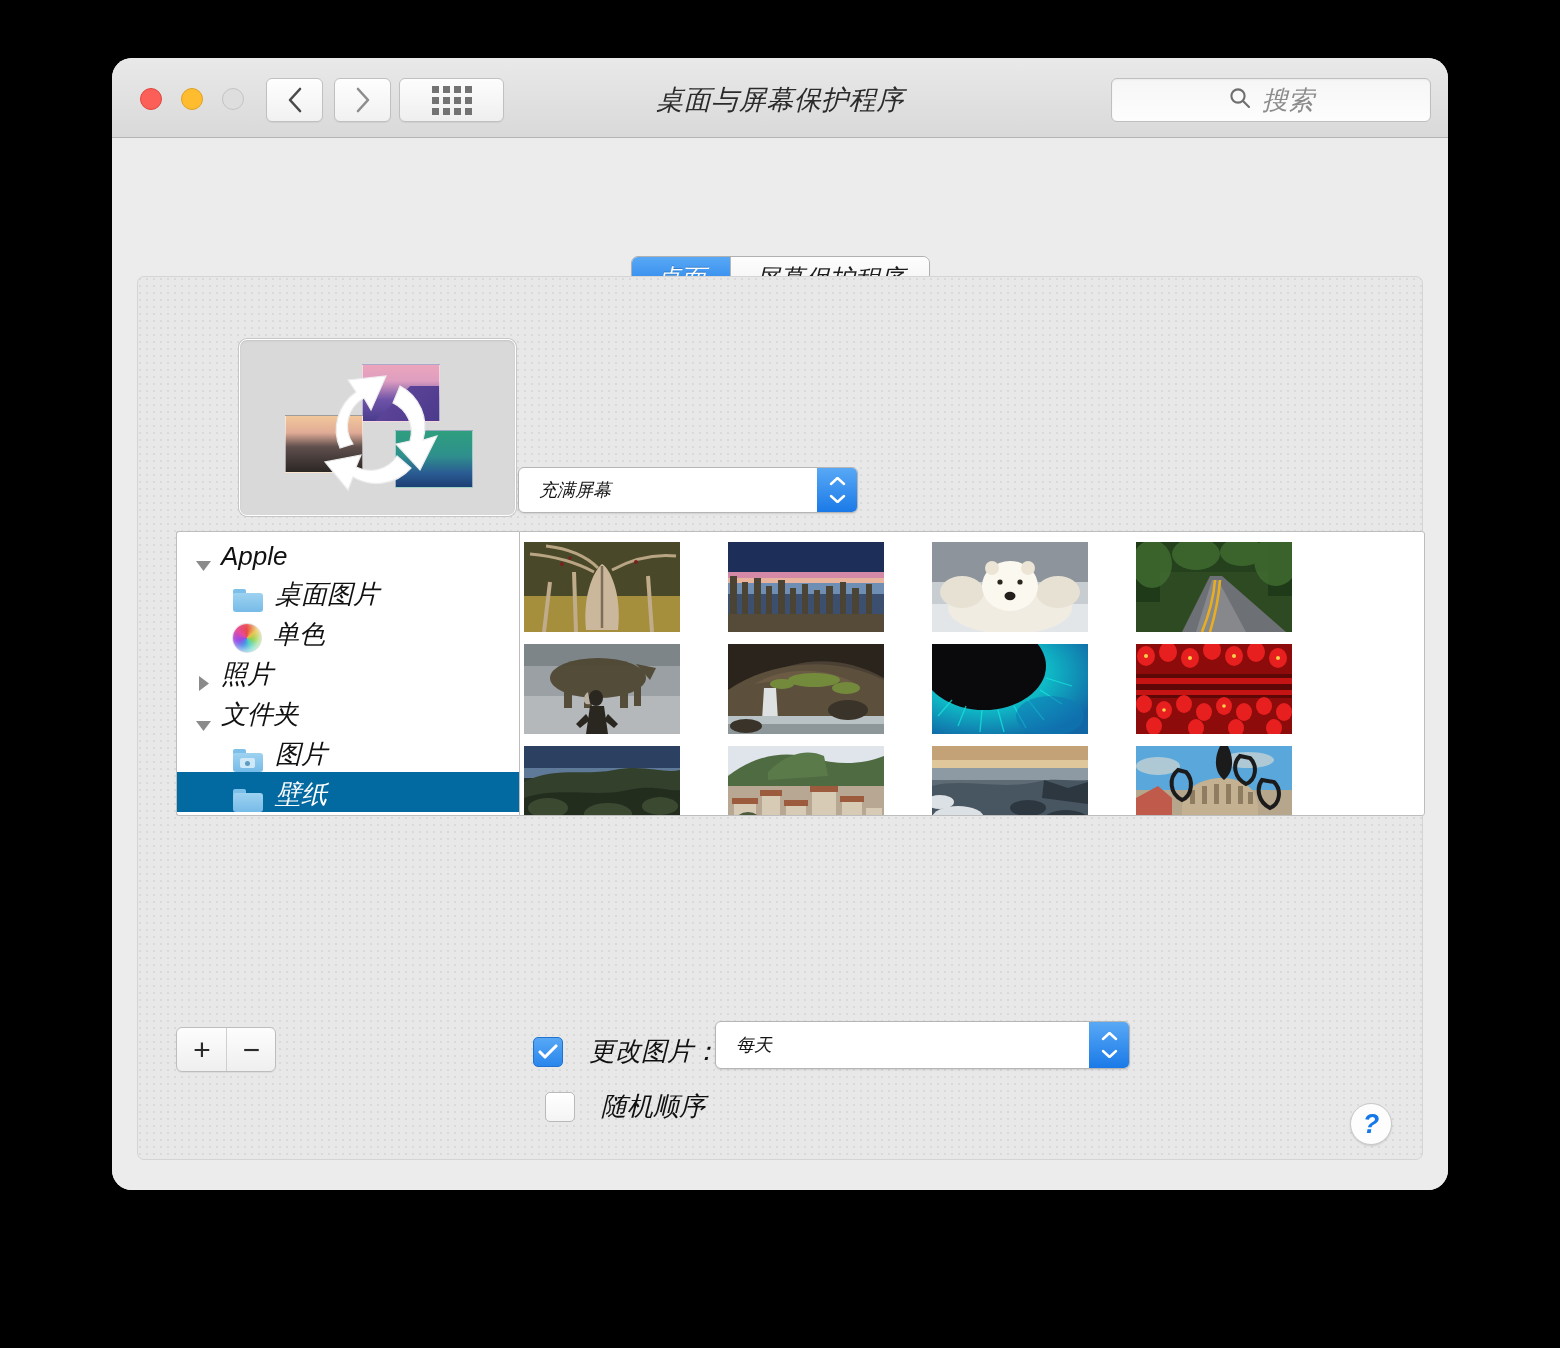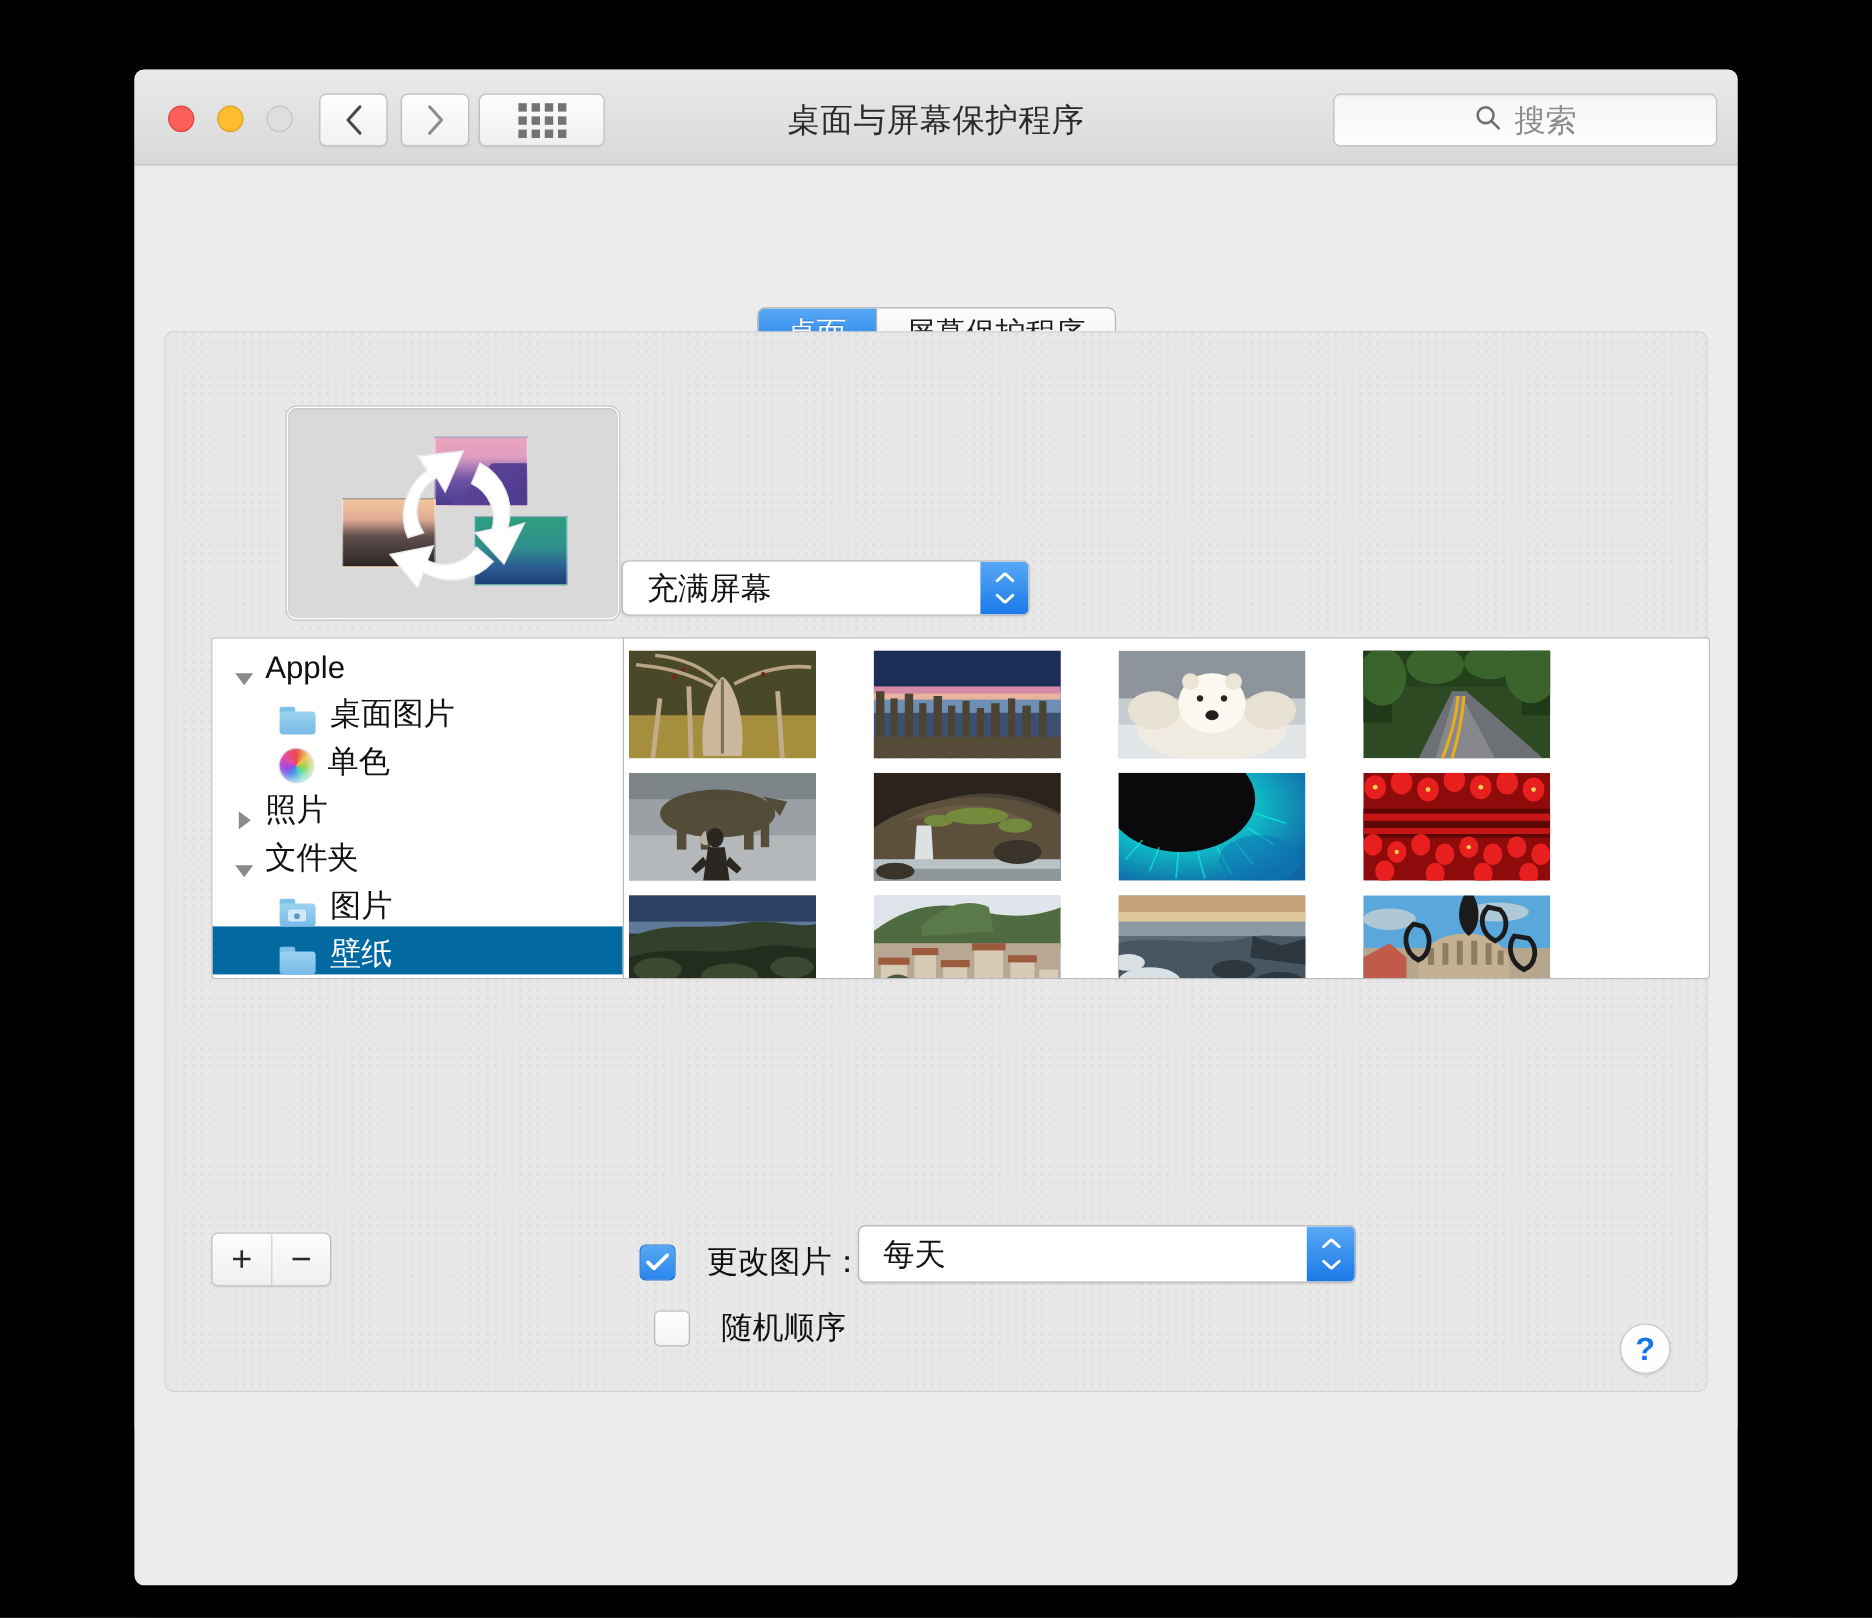--- a/index.html
+++ b/index.html
@@ -7,25 +7,26 @@
     width: 1560px; height: 1348px;
     background: #000;
     font-family: "Liberation Sans", "DejaVu Sans", sans-serif;
     overflow: hidden;
   }
 
   
   .window {
     position: absolute;
     left: 112px; top: 58px;
-    width: 1336px; height: 1263px;
+    width: 1336px; height: 1132px;
     background: #ececec;
-    border-radius: 8px;
+    border-radius: 20px;
     box-shadow: 0 14px 40px rgba(0,0,0,0.55);
     overflow: hidden;
+    font-style: italic;
   }
 
   
   .titlebar {
     position: relative;
     height: 80px;
     background: linear-gradient(to bottom, #e9e9e9 0%, #d9d9d9 100%);
     border-bottom: 1px solid #b4b4b4;
   }
   .traffic { position: absolute; left: 28px; top: 30px; display: flex; gap: 19px; }
@@ -137,21 +138,21 @@
   
   .popup {
     position: absolute;
     background: #ffffff;
     border: 1px solid #b5b5b5;
     border-radius: 6px;
     display: flex; align-items: center;
     box-shadow: 0 1px 2px rgba(0,0,0,0.10);
     overflow: hidden;
   }
-  .popup .ptext { flex: 1; padding-left: 20px; font-size: 26px; color: #141414; }
+  .popup .ptext { flex: 1; padding-left: 20px; font-size: 18px; color: #141414; }
   .popup .pstep {
     width: 40px; align-self: stretch;
     background: linear-gradient(to bottom, #58a8f5, #1b7ae8);
     display: flex; flex-direction: column; align-items: center; justify-content: center;
     gap: 4px;
   }
   .popup-fill { left: 380px; top: 190px; width: 340px; height: 46px; }
   .popup-freq { left: 577px; top: 744px; width: 415px; height: 48px; }
 
   

